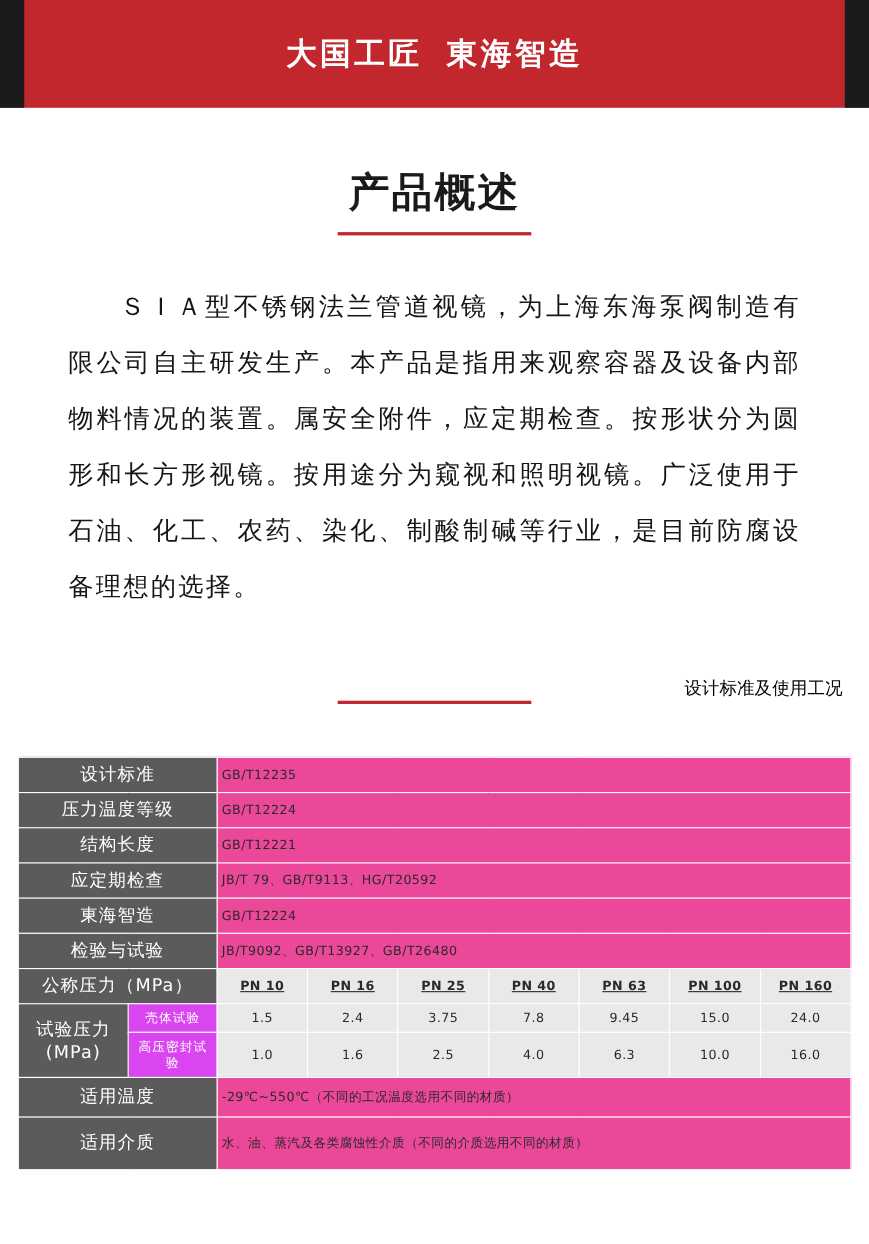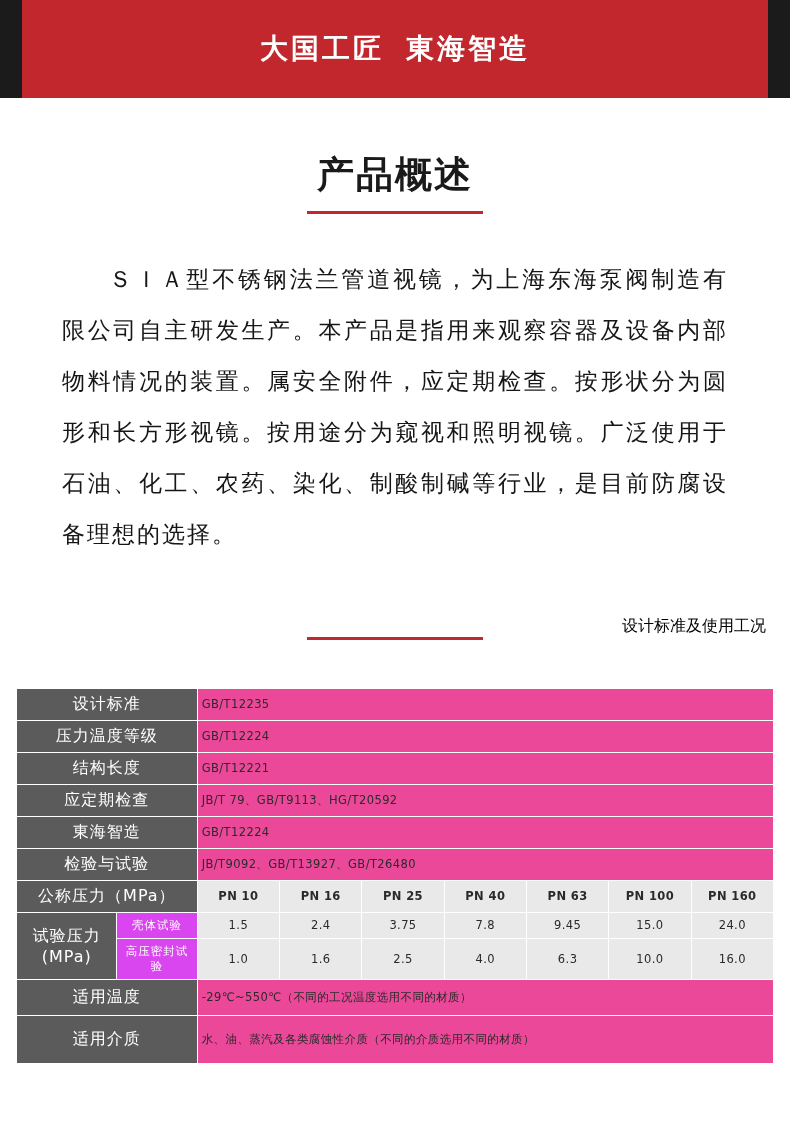--- a/index.html
+++ b/index.html
@@ -129,21 +129,21 @@
     text-align: left;
     padding-left: 10px;
     letter-spacing: .4px;
   }
   td.valc {
     background: #e9e9e9;
     color: #2a2a2a;
     text-align: center;
     letter-spacing: .4px;
   }
-  td.valc.b { font-weight: bold; }
+  td.valc.b { font-weight: bold; text-decoration: underline; }
 </style>
 </head>
 <body>
 
 <div class="banner">
   <div class="left-bar"></div>
   <div class="right-bar"></div>
   <div class="banner-title">
     <span>大国工匠</span><span class="gap"></span><span>東海智造</span>
   </div>

